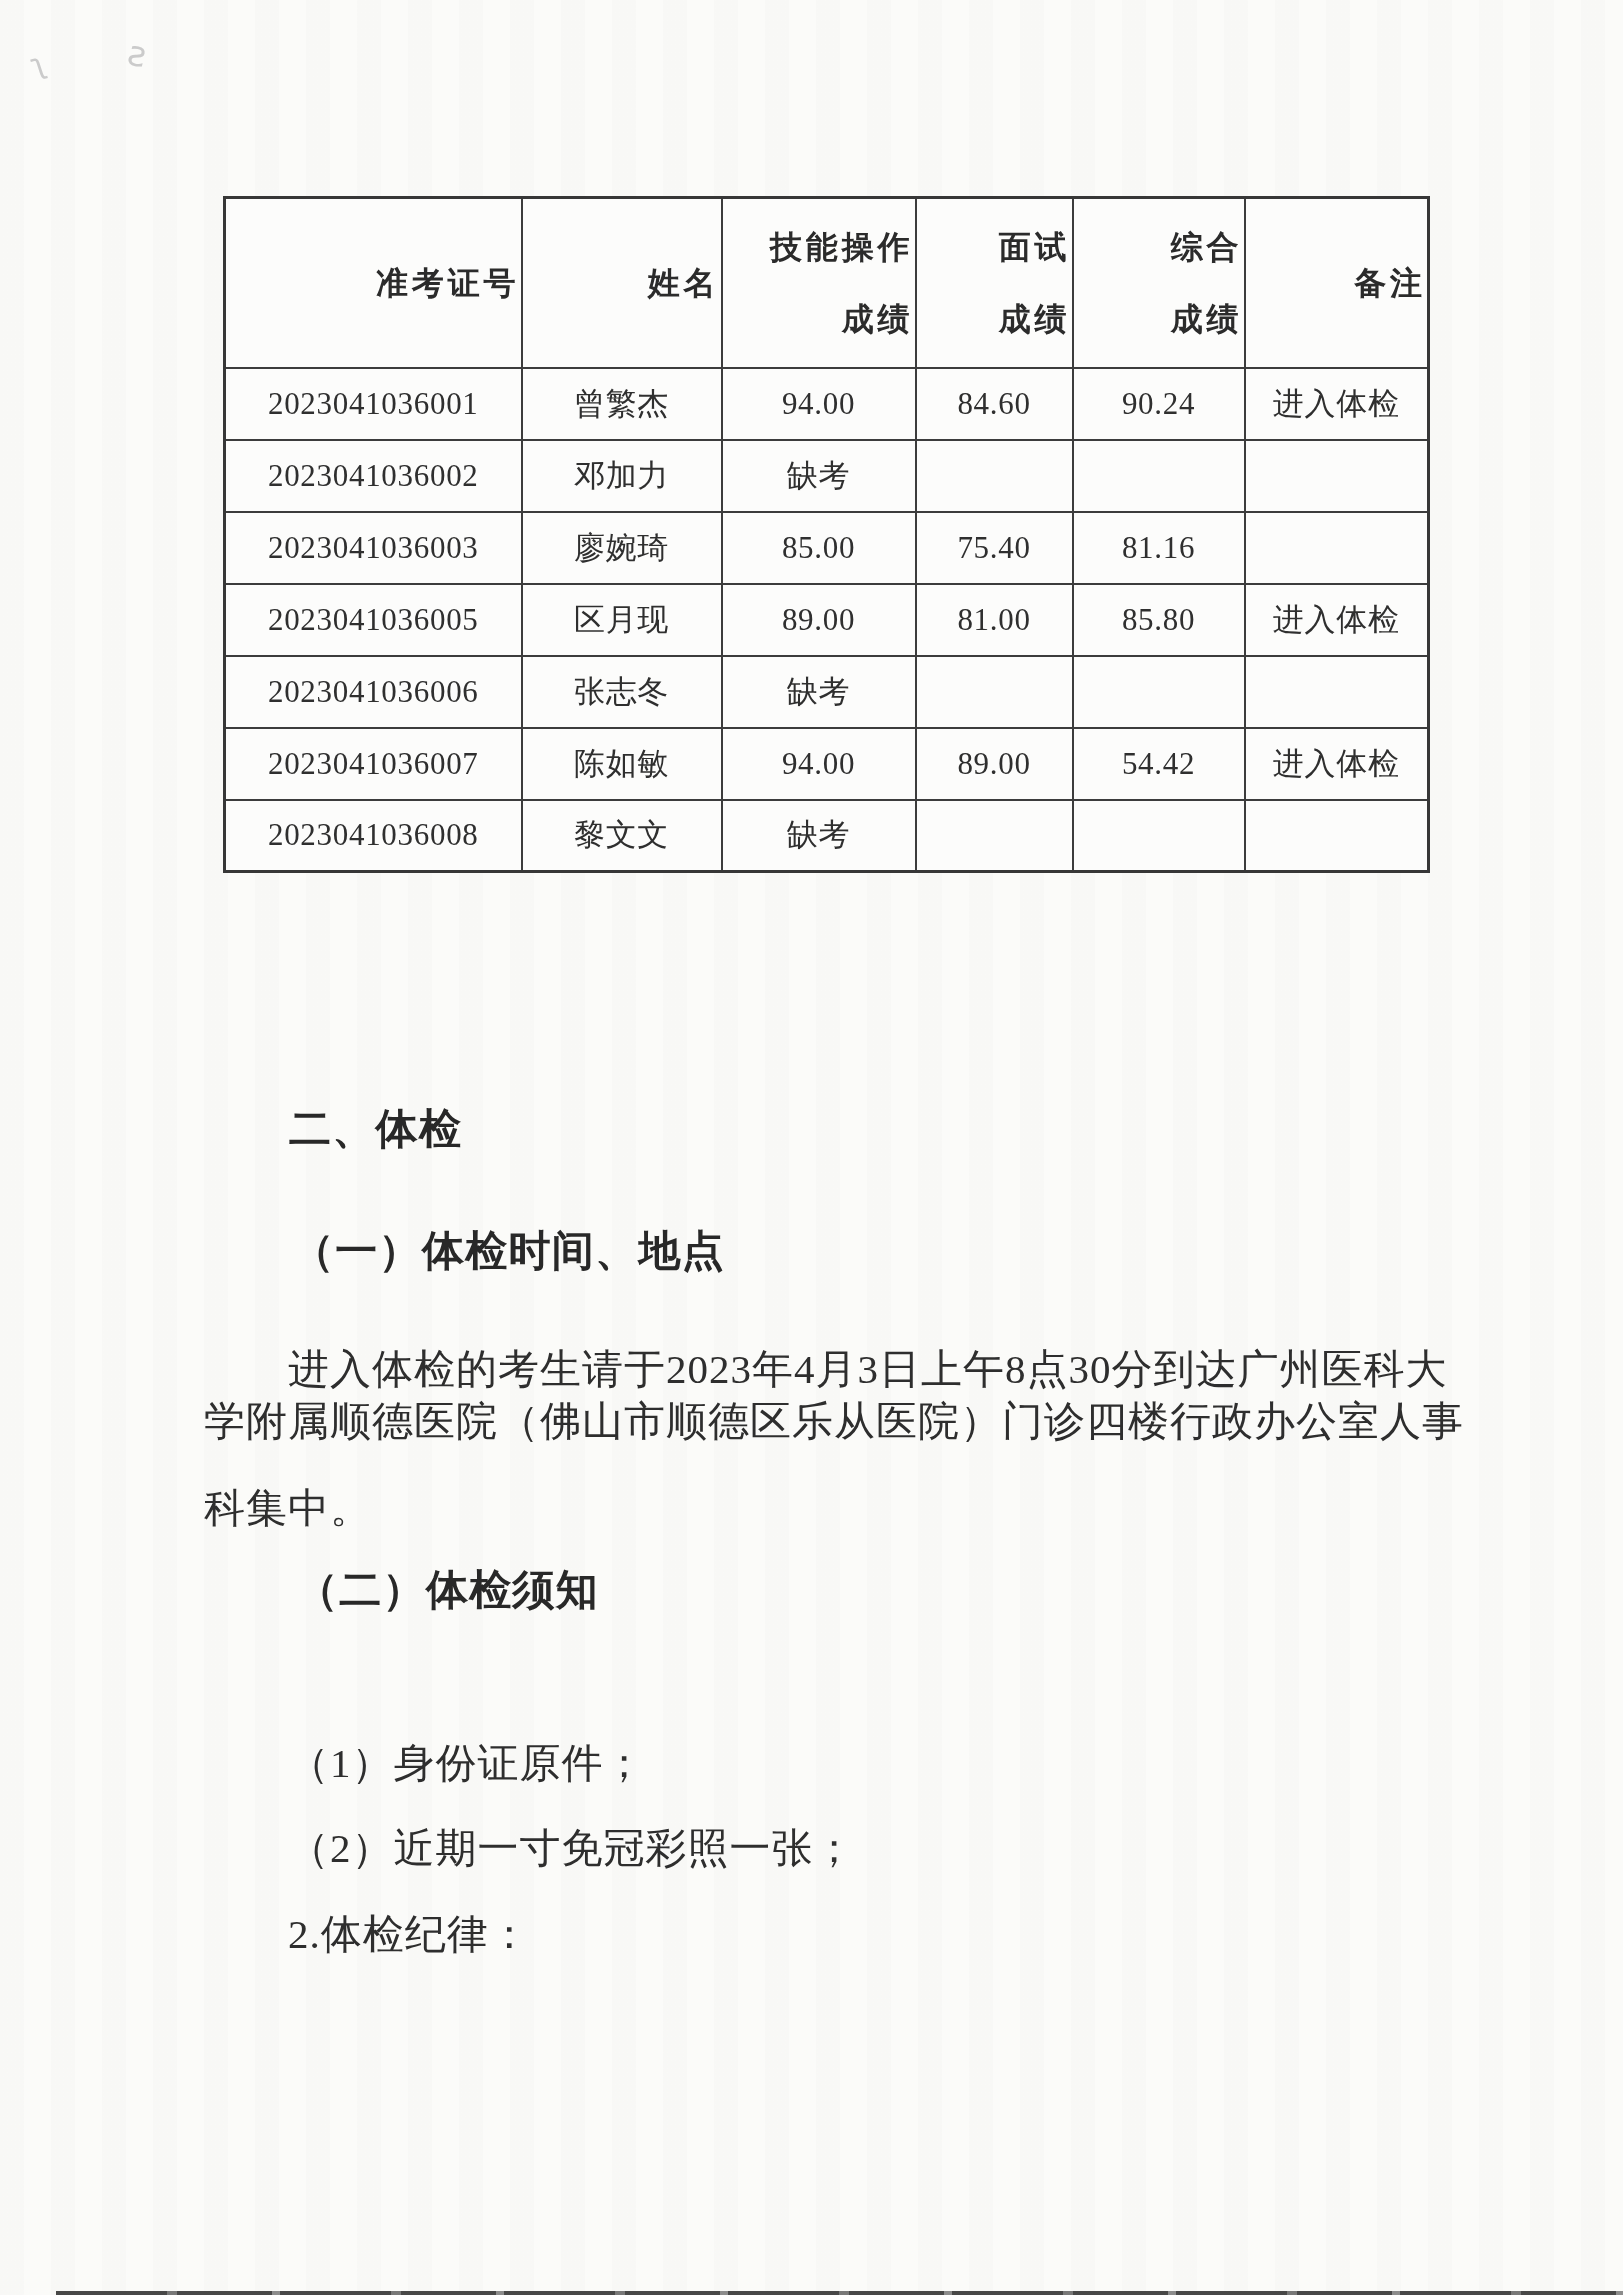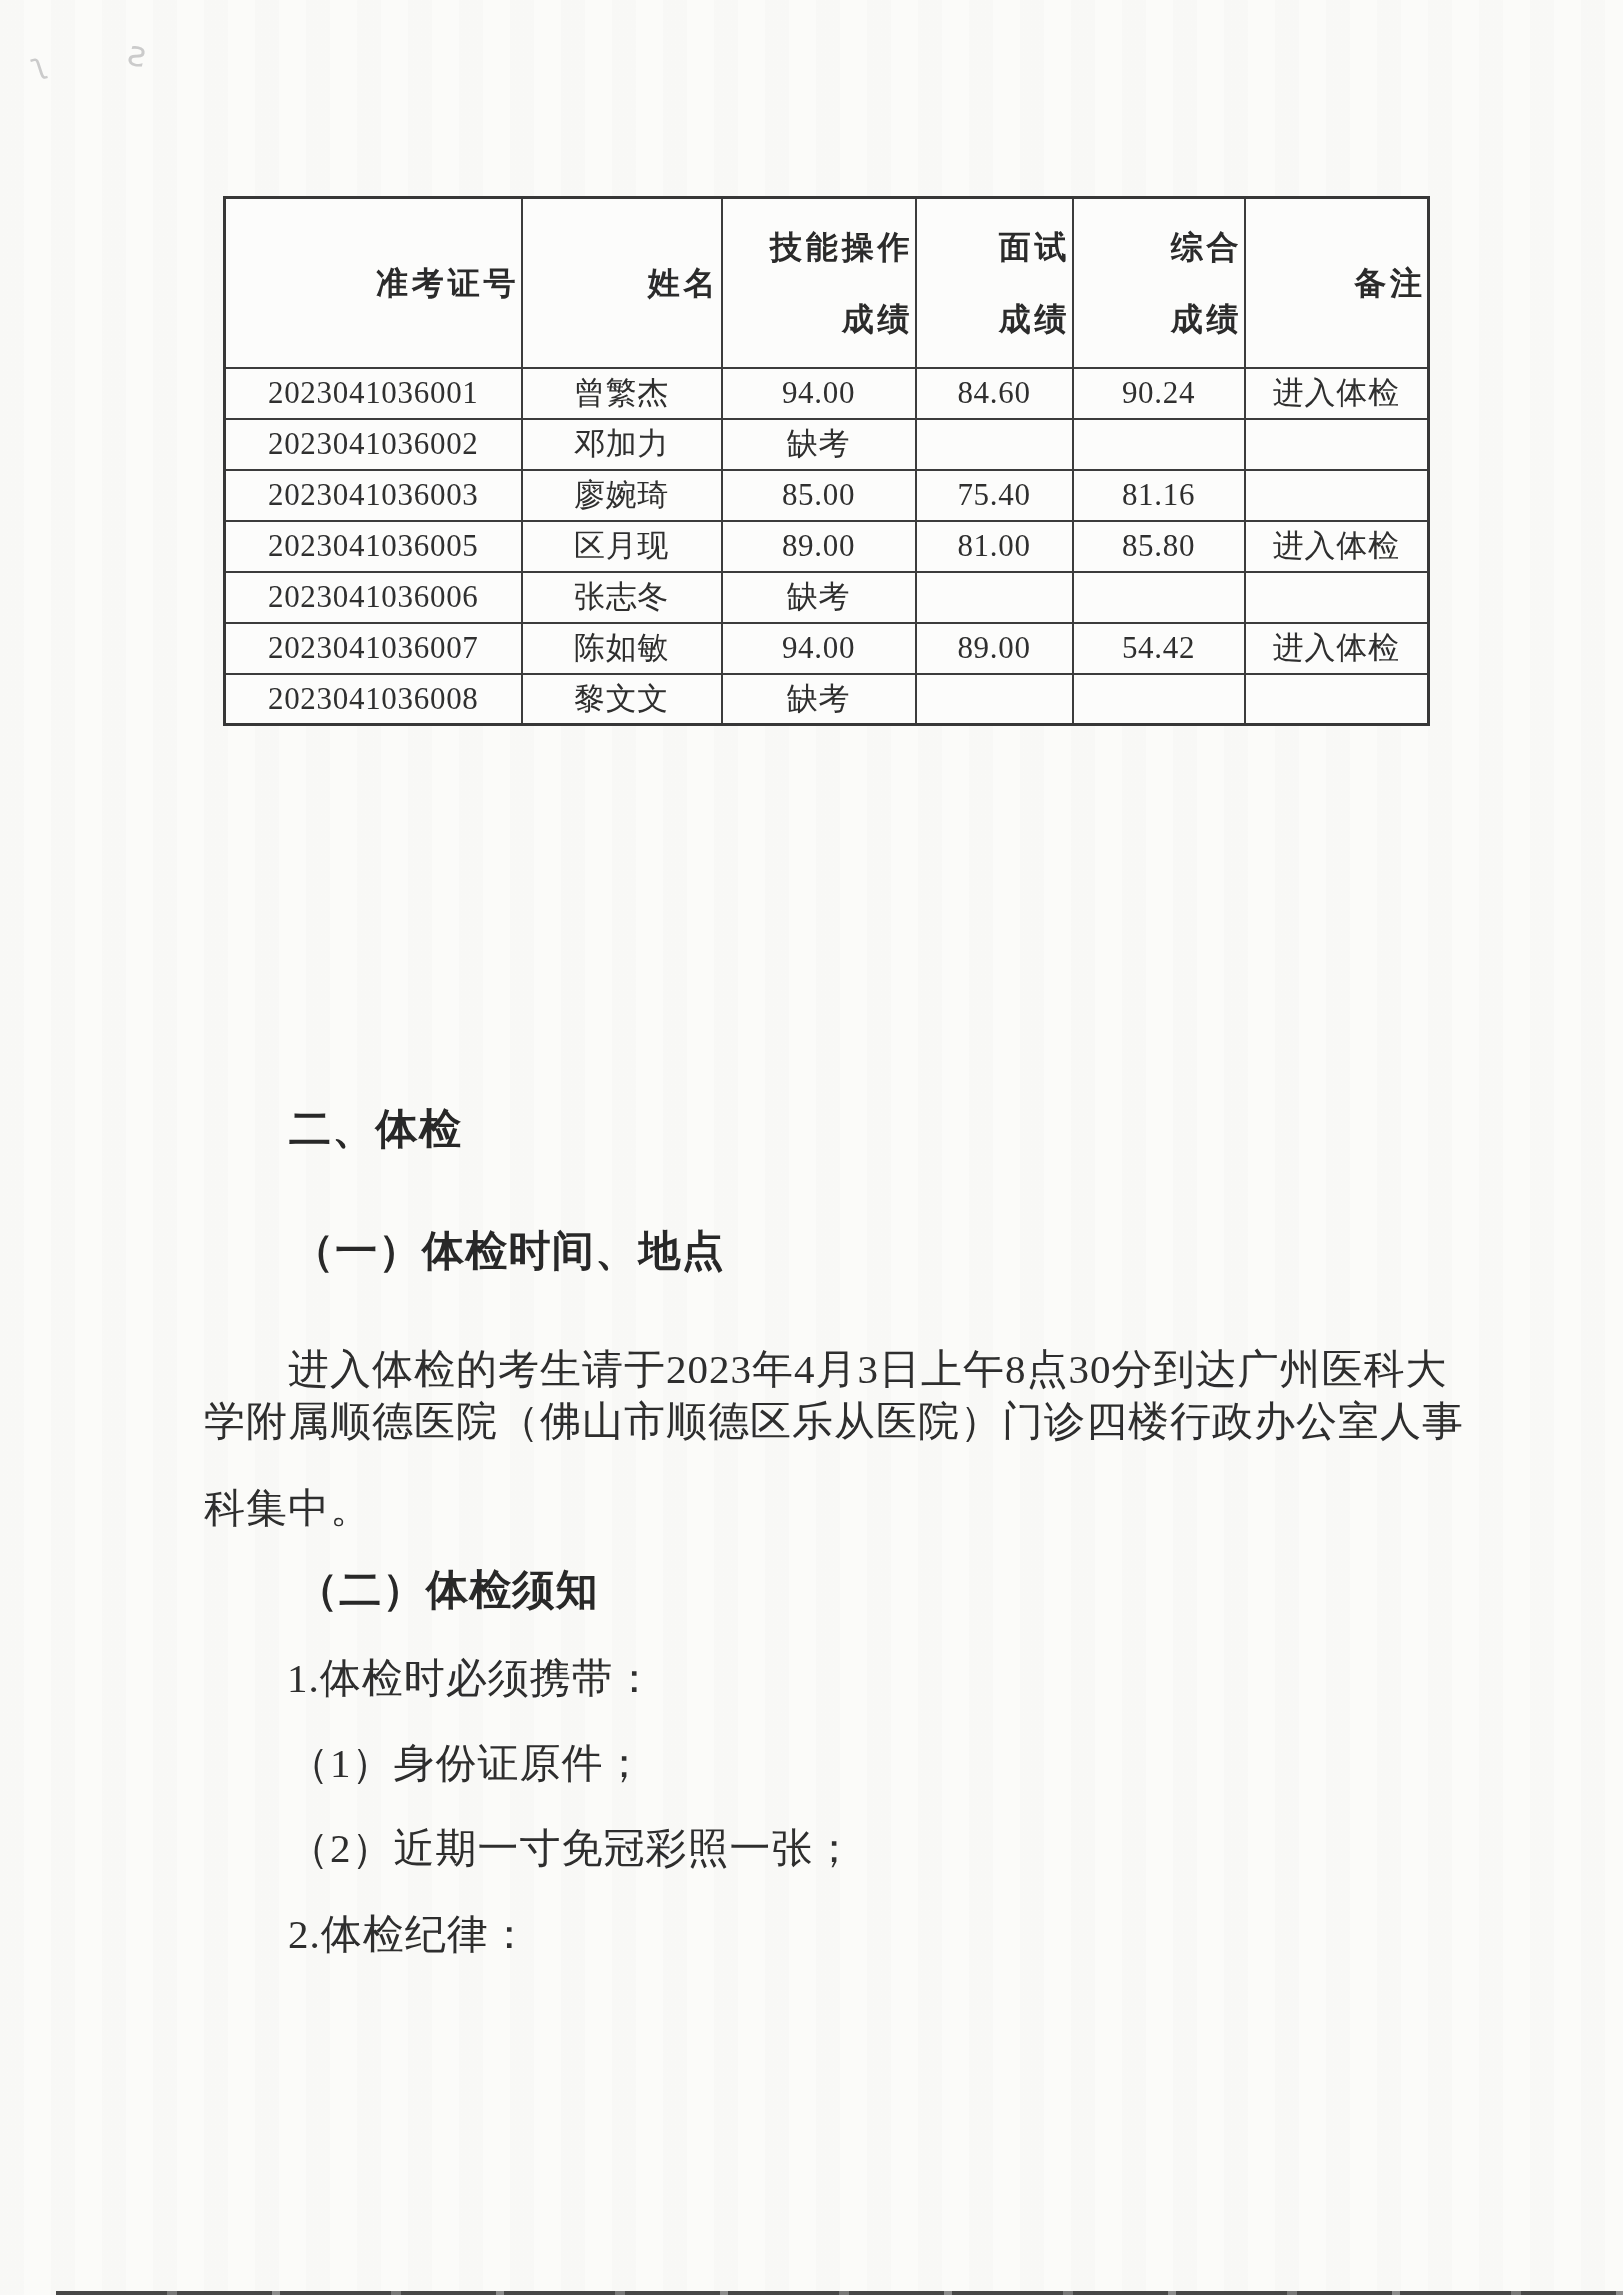--- a/index.html
+++ b/index.html
@@ -44,21 +44,21 @@
     border: 3.3px solid #373737;
   }
   .score-table th, .score-table td {
     border: 2px solid #3c3c3c;
     text-align: center;
     vertical-align: middle;
     overflow: hidden;
     background: #fcfcfb;
   }
   .score-table thead tr { height: 170px; }
-  .score-table tbody tr { height: 51px; margin-top: 15px; }
+  .score-table tbody tr { height: 72px; margin-top: 15px; }
   .score-table th {
     font-family: "Liberation Sans", "DejaVu Sans", sans-serif;
     font-weight: bold;
     font-size: 32px;
     letter-spacing: 3.9px;
     line-height: 2.25;
     white-space: pre-line;
     color: #2b2b2b;
     text-align: right;
   }
@@ -187,21 +187,20 @@
 
   <div class="line hei ln-heading2">二、体检</div>
   <div class="line hei ln-sub1">（一）体检时间、地点</div>
 
   <div class="line ln-p1">进入体检的考生请于2023年4月3日上午8点30分到达广州医科大</div>
   <div class="line ln-p2">学附属顺德医院（佛山市顺德区乐从医院）门诊四楼行政办公室人事</div>
   <div class="line ln-p3">科集中。</div>
 
   <div class="line hei ln-sub2">（二）体检须知</div>
 
-  <div class="line ln-item1">1.体检时必须携带：</div>
   <div class="line ln-item1a">（1）身份证原件；</div>
   <div class="line ln-item1b">（2）近期一寸免冠彩照一张；</div>
   <div class="line ln-item2">2.体检纪律：</div>
 
   <div class="scan-bottom-edge"></div>
 
 </div>
 
 
 </body></html>

